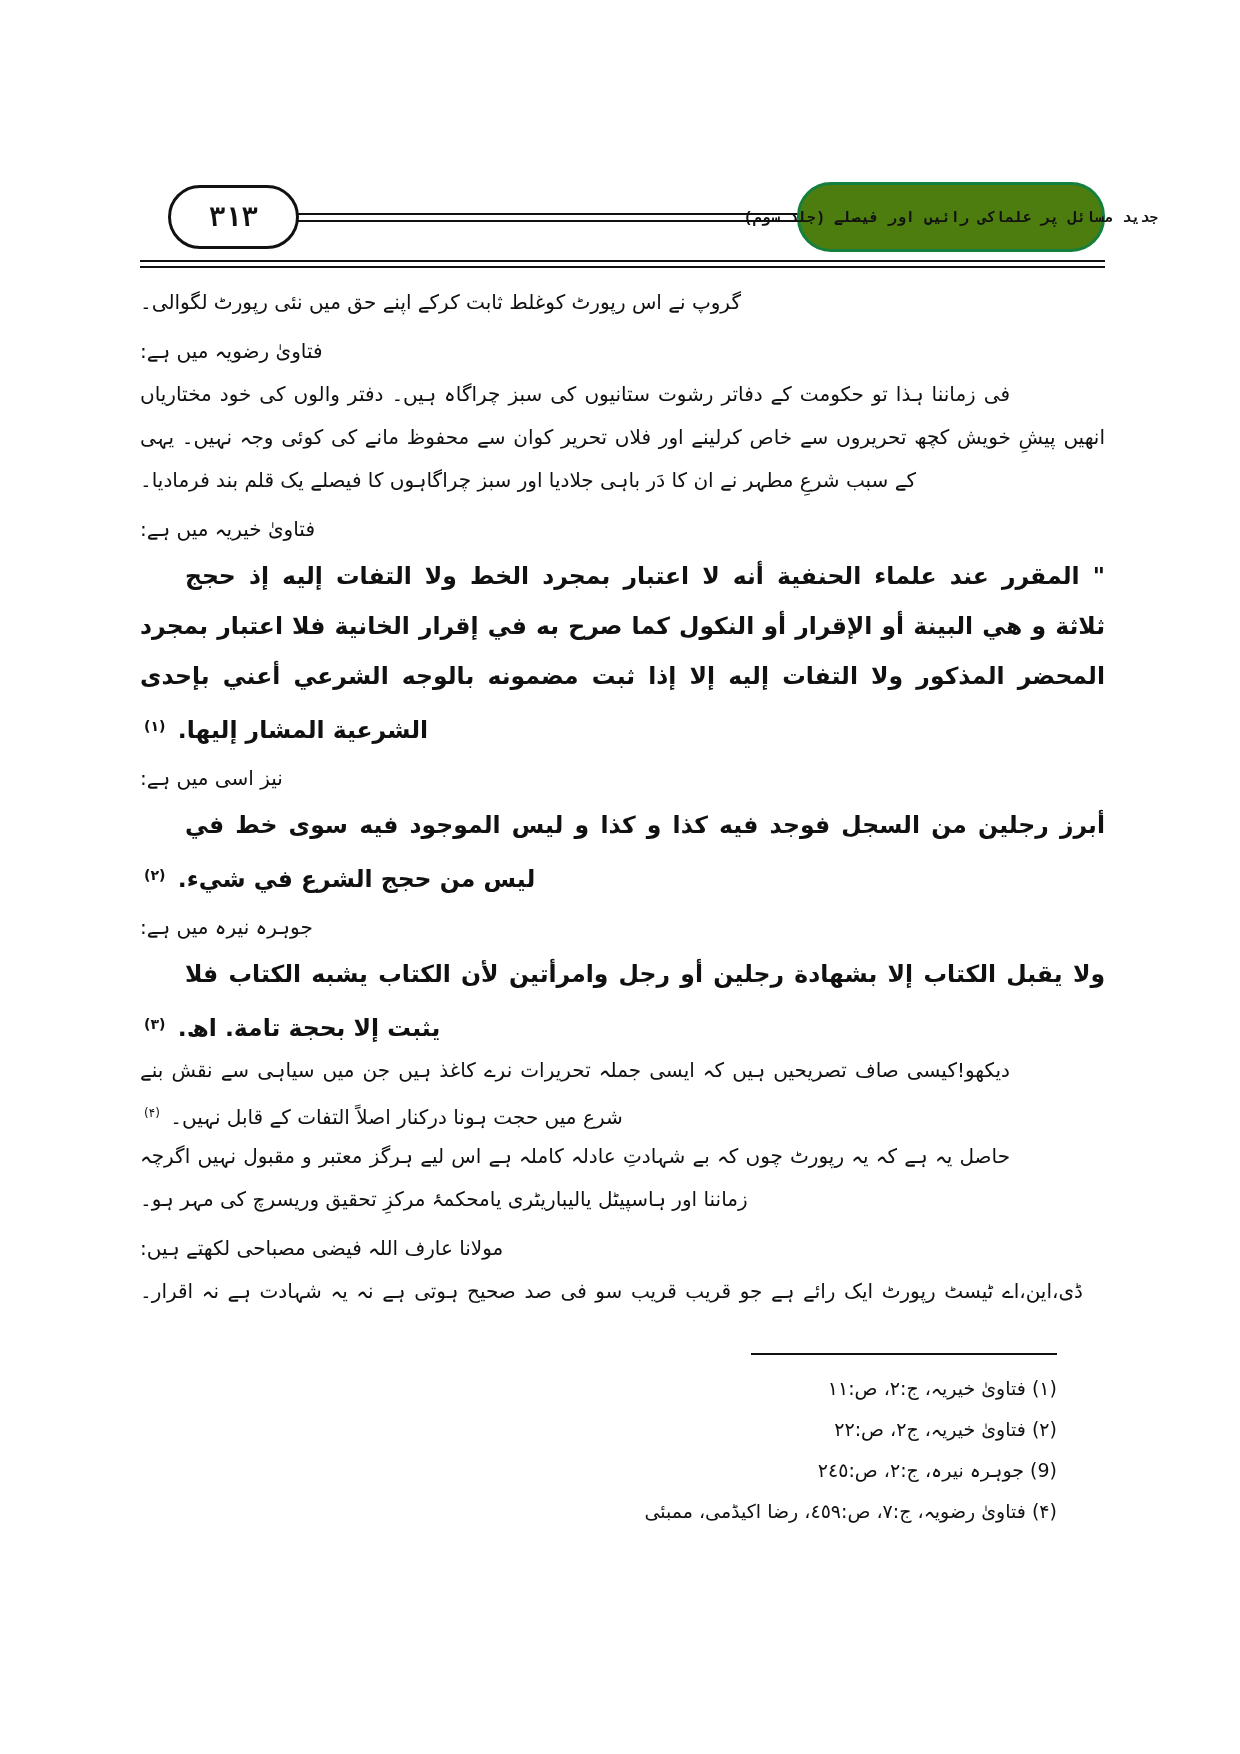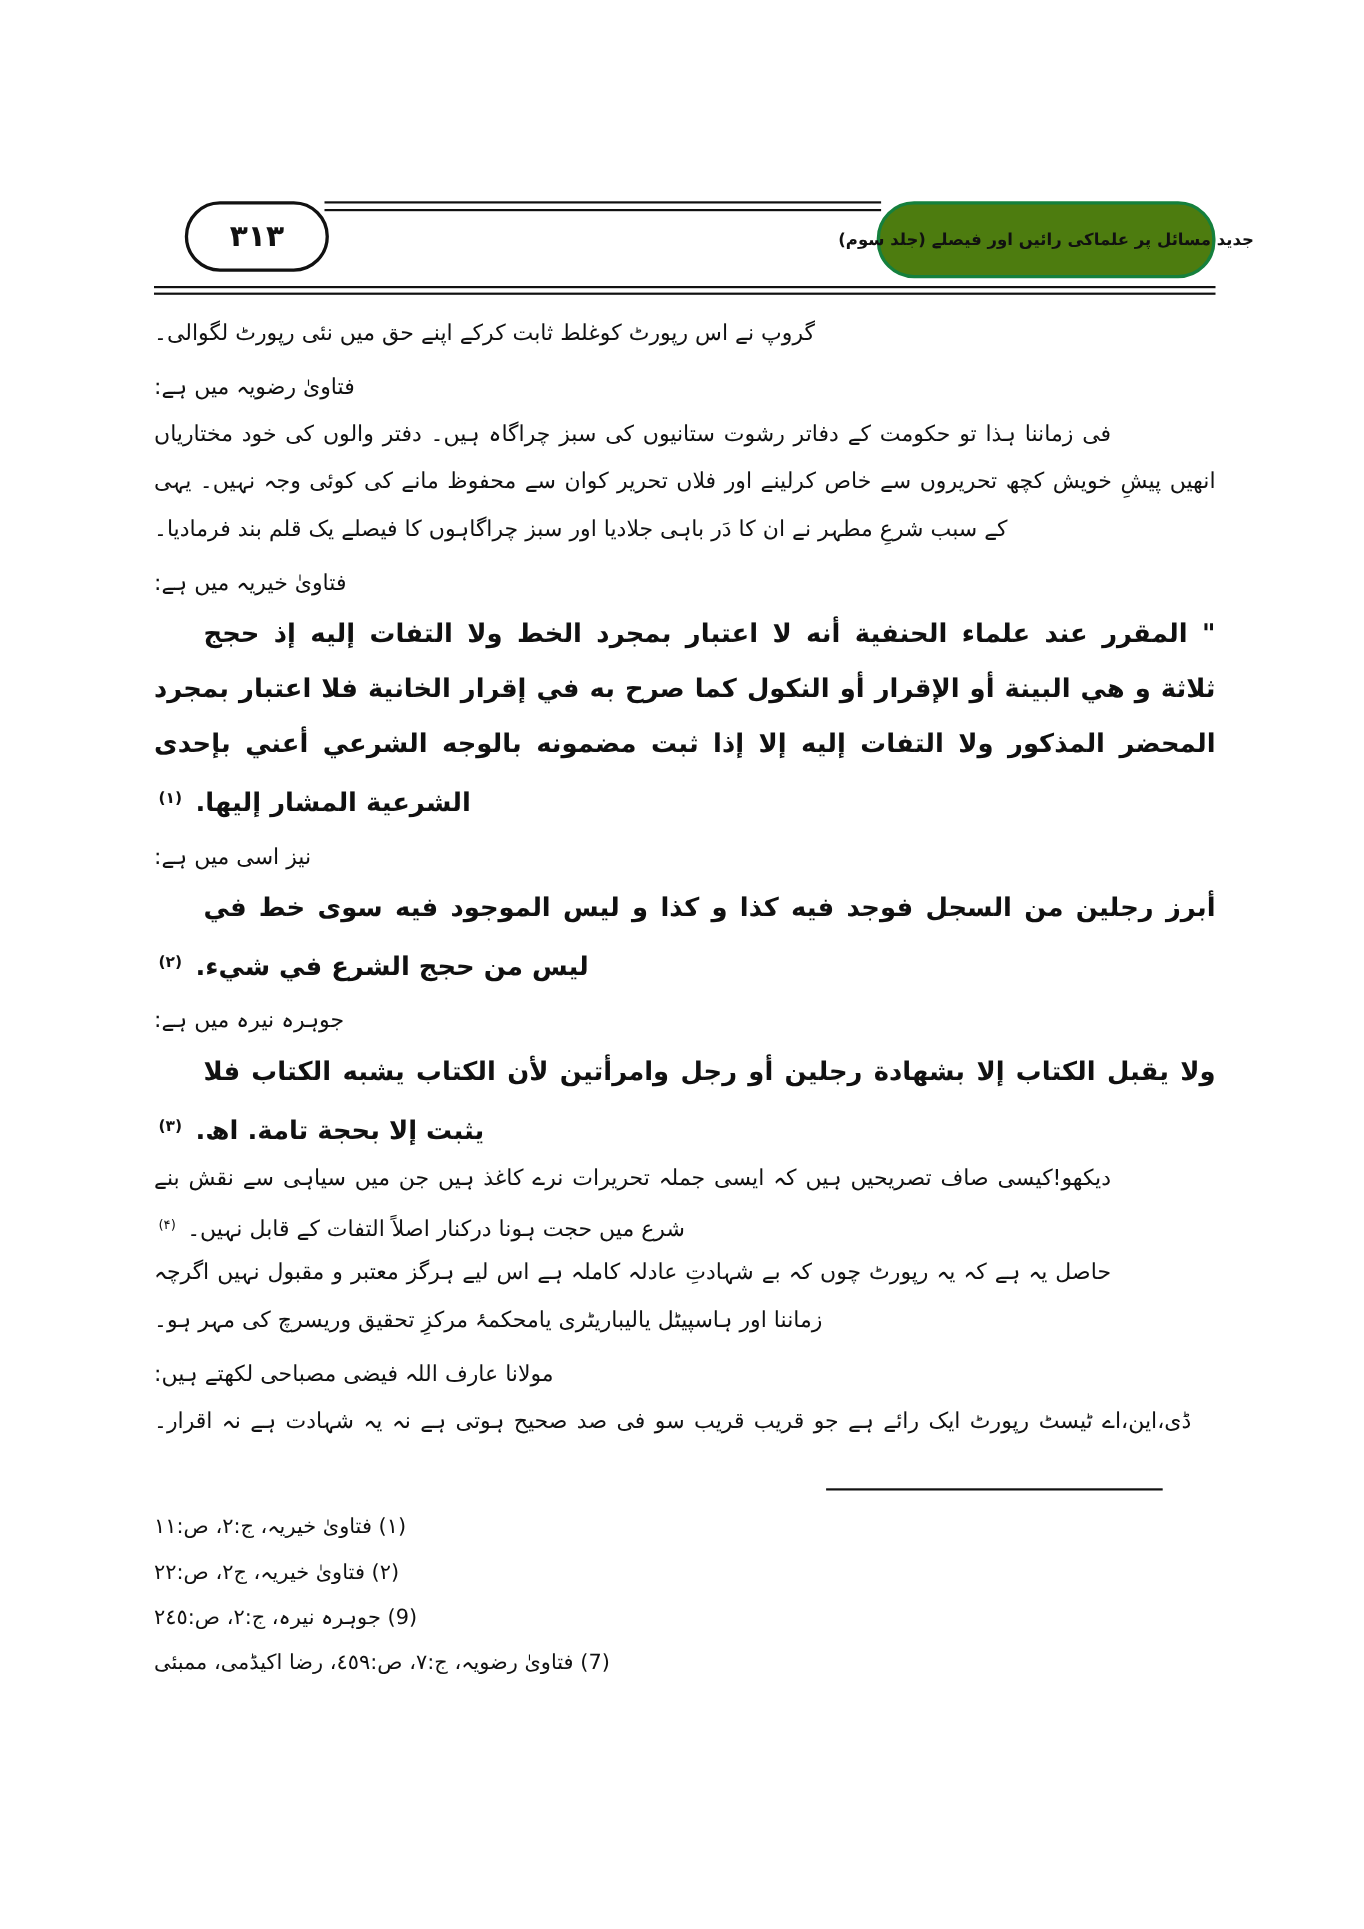--- a/index.html
+++ b/index.html
@@ -3,21 +3,21 @@
 <meta charset="utf-8">
 <style>
   html,body{margin:0;padding:0;background:#e8e8e8;}
   .page{
     width:1240px;height:1754px;background:#ffffff;color:#111;
     margin:0 auto;position:relative;box-sizing:border-box;
     padding:183px 135px 40px 140px;
     font-family:"DejaVu Sans", sans-serif;
   }
   
-  .header{display:flex;align-items:flex-start;height:68px;direction:ltr;}
+  .header{display:flex;align-items:center;height:68px;direction:ltr;font-family:Liberation Mono, monospace;}
   .pill{
     border:3px solid #111;border-radius:34px;width:125px;height:58px;
     margin-left:28px;display:flex;align-items:center;justify-content:center;
     flex:0 0 auto;background:#fff;z-index:2;
   }
   .pill span{font-size:27px;font-weight:bold;}
   .connector{flex:1 1 auto;height:9px;border-top:2.5px solid #111;border-bottom:2.5px solid #111;margin:0 -4px;box-sizing:border-box;}
   .cartouche{
     border:3px solid #15803d;border-radius:34px;width:302px;height:64px;
     display:flex;align-items:center;justify-content:center;flex:0 0 auto;
@@ -31,21 +31,21 @@
   .line.a{font-size:23.5px;font-weight:bold;line-height:50px;height:50px;}
   .line.head{padding-right:95px;margin-top:6px;}
   .line.ind{padding-right:95px;}
   .line.ind2{padding-right:22px;}
   .line.plsm{padding-left:45px;}
   .line.full{text-align:justify;text-align-last:justify;}
   .marker{font-size:0.60em;vertical-align:7px;margin:0 4px;}
   
   .footnotes{direction:rtl;margin-top:40px;padding-right:48px;}
   .fn-rule{width:306px;height:0;border-top:2.5px solid #111;margin-bottom:13px;}
-  .fn-line{font-size:19px;line-height:41px;height:41px;overflow:hidden;text-align:left;}
+  .fn-line{font-size:19px;line-height:41px;height:41px;overflow:hidden;text-align:right;}
 </style>
 </head>
 <body>
 
 <div class="page">
 
   <div class="header">
     <div class="pill">
       <span>۳۱۳</span>
     </div>
@@ -156,18 +156,18 @@
     <div class="fn-line">
           <span>(۱) فتاویٰ خیریہ، ج:۲، ص:۱۱</span>
         </div>
         <div class="fn-line">
           <span>(۲) فتاویٰ خیریہ، ج۲، ص:۲۲</span>
         </div>
         <div class="fn-line">
           <span>(9) جوہرہ نیرہ، ج:۲، ص:۲٤٥</span>
         </div>
         <div class="fn-line">
-          <span>(7) فتاویٰ رضویہ، ج:۷، ص:٤٥٩، رضا اکیڈمی، ممبئی</span>
+          <span>(۴) فتاویٰ رضویہ، ج:۷، ص:٤٥٩، رضا اکیڈمی، ممبئی</span>
         </div>
       </div>
   </div>
 
 </div>
 
 </body></html>

